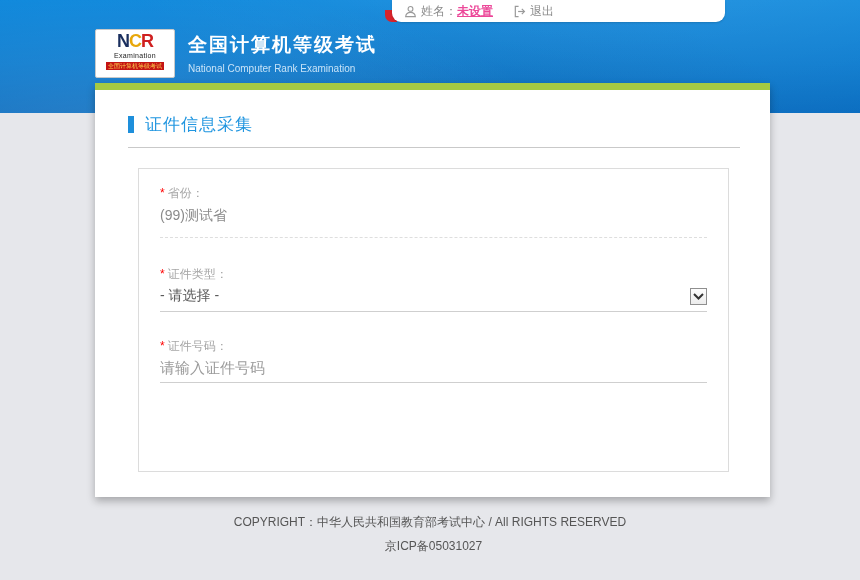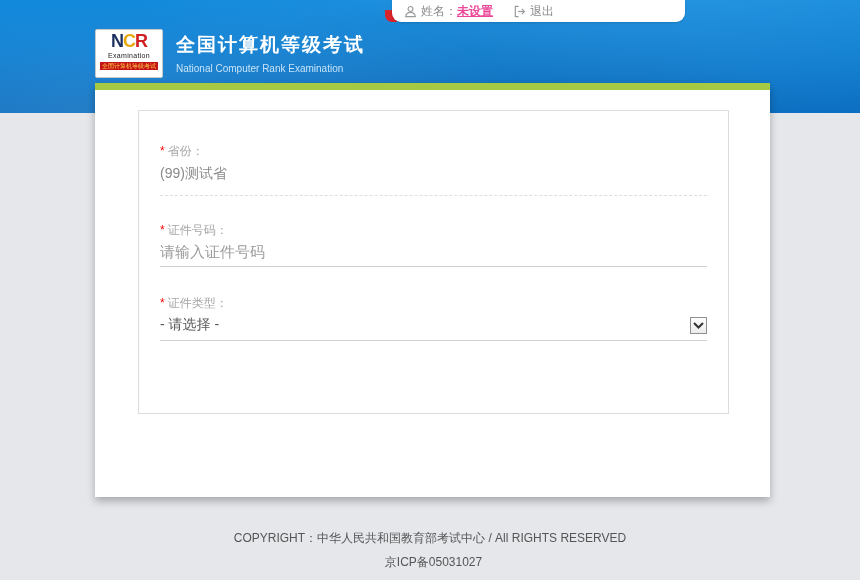--- a/index.html
+++ b/index.html
@@ -9,34 +9,34 @@
 
   
   .banner { position:absolute; left:0; top:0; width:860px; height:113px;
     background:
       radial-gradient(ellipse 700px 260px at 15% 130%, rgba(255,255,255,0.14), transparent 62%),
       radial-gradient(ellipse 900px 360px at 75% -60%, rgba(255,255,255,0.12), transparent 60%),
       radial-gradient(ellipse 500px 200px at 55% 110%, rgba(0,40,90,0.10), transparent 65%),
       linear-gradient(180deg,#1089dc 0%, #0d7ccf 55%, #0a6dc0 100%); }
 
   
-  .topbar { position:absolute; left:392px; top:0; width:293px; height:22px;
+  .topbar { position:absolute; left:392px; top:0; width:333px; height:22px;
     background:#ffffff; border-radius:0 0 9px 9px; display:flex; align-items:center;
     padding:0 12px; font-size:12px; color:#8a8a8a; white-space:nowrap;
     box-shadow:0 1px 2px rgba(0,0,0,0.15); z-index:3; }
   .red-tab { position:absolute; left:385px; top:10px; width:12px; height:12px;
     background:#d8232a; border-radius:0 0 0 7px; z-index:2; }
   .tb-group { display:flex; align-items:center; }
   .tb-icon { width:13px; height:13px; margin-right:4px; flex:0 0 auto; }
   .tb-sep { width:10px; }
   .tb-red { color:#ec4899; text-decoration:underline;font-weight:bold; }
 
   
   .brand { position:absolute; left:95px; top:29px; display:flex; align-items:flex-start; z-index:2; }
-  .logo-box { width:68px; height:49px; background:#ffffff; border:1px solid #c9c9c9; border-radius:2px;
+  .logo-box { width:80px; height:49px; background:#ffffff; border:1px solid #c9c9c9; border-radius:2px;
     display:flex; flex-direction:column; align-items:center; justify-content:flex-start; overflow:hidden; padding-top:2px; }
   .logo-ncr { font-size:18px; font-weight:bold; line-height:19px; letter-spacing:-1px; }
   .logo-n { color:#1a2f5e; } .logo-c { color:#e8a70a; } .logo-r { color:#cf2020; }
   .logo-exam { font-size:7px; color:#222; line-height:9px; letter-spacing:0.3px; }
   .logo-band { width:58px; background:#c41414; color:#ffd34d; font-size:6px; line-height:8px; text-align:center;
     margin-top:2px; overflow:hidden; white-space:nowrap; }
   .brand-text { margin-left:13px; padding-top:3px; }
   .brand-cn { font-size:19px; font-weight:bold; color:#ffffff; letter-spacing:2px; }
   .brand-en { font-size:10px; color:#c7e3f8; margin-top:5px; }
 
@@ -54,39 +54,39 @@
   
   .form-box { margin:20px 41px 0 43px; height:304px; border:1px solid #dcdcdc; background:#fff; }
   .field { padding:0 21px; }
   .field-label { font-size:12px; color:#a6a6a6; }
   .req-star { color:#ff0000; margin-right:3px; font-size:12px; }
   .field-value { font-size:14px; margin-top:5px; }
   .val-gray { color:#8a8a8a; }
   .val-dark { color:#5a5a5a; }
   .divider-dashed { border-bottom:1px dashed #dedede; margin-top:12px; }
   .divider-solid { border-bottom:1px solid #cfcfcf; margin-top:6px; }
-  .f1 { margin-top:32px; }
+  .f1 { margin-top:16px; }
   .f2-label { margin-top:28px; }
   .f3-label { margin-top:26px; }
   .select-row { display:flex; align-items:center; justify-content:space-between; margin-top:4px; }
   .select-box { width:17px; height:17px; border:1px solid #8f8f8f; background:linear-gradient(180deg,#fdfdfd,#ececec);
     display:flex; align-items:center; justify-content:center; cursor:pointer; }
   .plain-input { border:none; outline:none; width:100%; font-size:15px; color:#5a5a5a; margin-top:4px;
     font-family:"Liberation Sans","DejaVu Sans",sans-serif; background:transparent; }
   .plain-input::placeholder { color:#9b9b9b; opacity:1; }
 
   .submit-btn { display:block; margin:24px auto 0; width:93px; height:33px;
     background:linear-gradient(180deg,#33a0e6 0%, #2187d6 100%);
     border:1px solid #1a6db6; border-radius:4px; color:#ffffff; font-size:16px;
     font-family:"Liberation Sans","DejaVu Sans",sans-serif; cursor:pointer;
     box-shadow:2px 3px 0 rgba(18,95,160,0.35); letter-spacing:2px; }
 
   
   .footer { position:absolute; left:0; top:514px; width:860px; text-align:center; }
-  .footer-line1 { font-size:12px; color:#555;margin-top:16px; }
+  .footer-line1 { font-size:12px; color:#555; }
   .footer-line2 { font-size:12px; color:#555; margin-top:7px;padding-left:7px; }
 </style>
 </head>
 <body>
 
 <div id="screen">
 
   <div class="banner"></div>
 
   <div class="red-tab"></div>
@@ -120,54 +120,61 @@
     </div>
     <div class="brand-text">
       <div class="brand-cn">全国计算机等级考试</div>
       <div class="brand-en">National Computer Rank Examination</div>
     </div>
   </div>
 
   <div class="card">
     <div class="green-strip"></div>
 
+    <div class="section-head">
+      <div class="title-row">
+        <div class="title-bar"></div>
+        <div class="title-text">证件信息采集</div>
+      </div>
+      <hr class="section-rule">
+    </div>
 
     <div class="form-box">
 
       <div class="field f1">
         <div class="field-label">
           <span class="req-star">*</span><span>省份：</span>
         </div>
         <div class="field-value val-gray">(99)测试省</div>
         <div class="divider-dashed"></div>
-      </div>
-
-      <div class="field">
-        <div class="field-label f3-label">
-          <span class="req-star">*</span><span>证件号码：</span>
-        </div>
-        <input type="text" class="plain-input" placeholder="请输入证件号码" style="">
-        <div class="divider-solid" style="margin-top:5px"></div>
       </div>
 
       <div class="field">
         <div class="field-label f2-label">
           <span class="req-star">*</span><span>证件类型：</span>
         </div>
         <div class="select-row">
           <span class="field-value val-dark" style="margin-top:0">- 请选择 -</span>
           <span class="select-box">
             <svg width="11" height="7" viewBox="0 0 11 7">
               <path d="M1 1 L5.5 5.5 L10 1" fill="none" stroke="#333" stroke-width="2"></path>
             </svg>
           </span>
         </div>
         <div class="divider-solid"></div>
       </div>
 
+      <div class="field">
+        <div class="field-label f3-label">
+          <span class="req-star">*</span><span>证件号码：</span>
+        </div>
+        <input type="text" class="plain-input" placeholder="请输入证件号码" style="">
+        <div class="divider-solid" style="margin-top:5px"></div>
+      </div>
+
     </div>
   </div>
 
   <div class="footer">
     <div class="footer-line1">COPYRIGHT：中华人民共和国教育部考试中心 / All RIGHTS RESERVED</div>
     <div class="footer-line2">京ICP备05031027</div>
   </div>
 
 </div>
 

